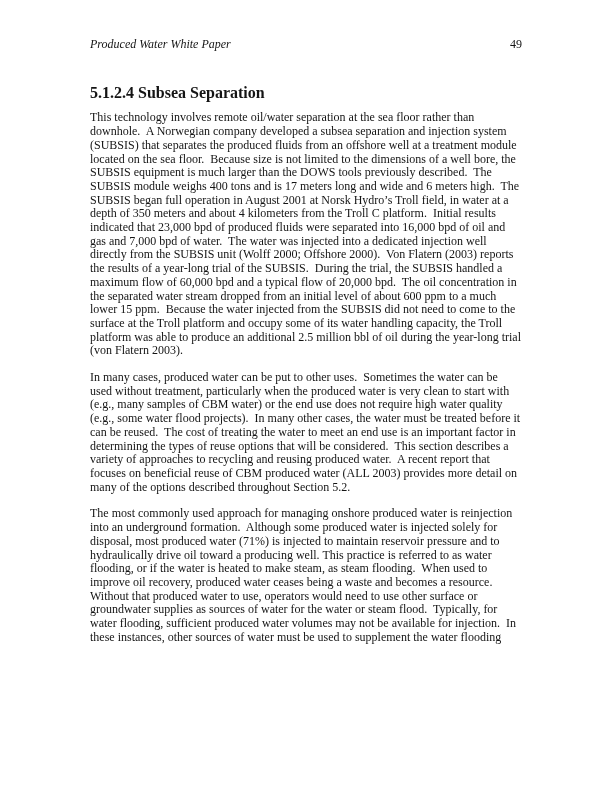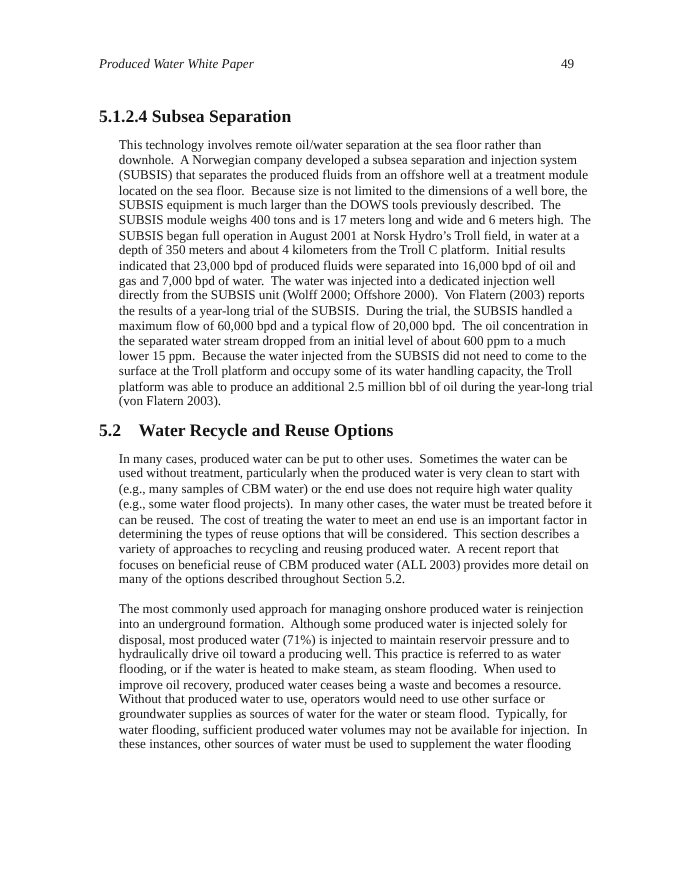--- a/index.html
+++ b/index.html
@@ -17,41 +17,40 @@
     padding: 38px 90px 0 90px;
     overflow: hidden;
     font-family: "Liberation Serif", "DejaVu Serif", serif;
     font-size: 12px;
     line-height: 13.7px;
     color: #141414;
   }
   .running-header {
     display: flex;
     justify-content: space-between;
-    align-items: flex-end;
+    align-items: flex-start;
     margin-bottom: 34px;
   }
   .running-title {
     font-style: italic;
   }
   .page-number {
     font-style: normal;
-    margin-top: 14px;
   }
   h2.heading {
     font-size: 16px;
     line-height: 13.7px;
     font-weight: bold;
     margin: 2px 0 12px 0;
   }
   .hnum-sp { margin-right: 4px; }
   .hnum-tab { display: inline-block; min-width: 36px; }
   .para {
     white-space: pre;
-    margin: 0 0 13px 18px;
+    margin: 0 0 13px 0;
     font-family: Liberation Serif, serif;
   }
 </style>
 </head>
 <body>
 
 <div class="page">
 
   <div class="running-header">
     <span class="running-title">Produced Water White Paper</span>
@@ -74,23 +73,20 @@
 gas and 7,000 bpd of water.  The water was injected into a dedicated injection well
 directly from the SUBSIS unit (Wolff 2000; Offshore 2000).  Von Flatern (2003) reports
 the results of a year-long trial of the SUBSIS.  During the trial, the SUBSIS handled a
 maximum flow of 60,000 bpd and a typical flow of 20,000 bpd.  The oil concentration in
 the separated water stream dropped from an initial level of about 600 ppm to a much
 lower 15 ppm.  Because the water injected from the SUBSIS did not need to come to the
 surface at the Troll platform and occupy some of its water handling capacity, the Troll
 platform was able to produce an additional 2.5 million bbl of oil during the year-long trial
 (von Flatern 2003).</div>
 
-  <h2 class="heading">
-    <span class="hnum-tab">5.2</span><span>Water Recycle and Reuse Options</span>
-  </h2>
 
   <div class="para">In many cases, produced water can be put to other uses.  Sometimes the water can be
 used without treatment, particularly when the produced water is very clean to start with
 (e.g., many samples of CBM water) or the end use does not require high water quality
 (e.g., some water flood projects).  In many other cases, the water must be treated before it
 can be reused.  The cost of treating the water to meet an end use is an important factor in
 determining the types of reuse options that will be considered.  This section describes a
 variety of approaches to recycling and reusing produced water.  A recent report that
 focuses on beneficial reuse of CBM produced water (ALL 2003) provides more detail on
 many of the options described throughout Section 5.2.</div>

